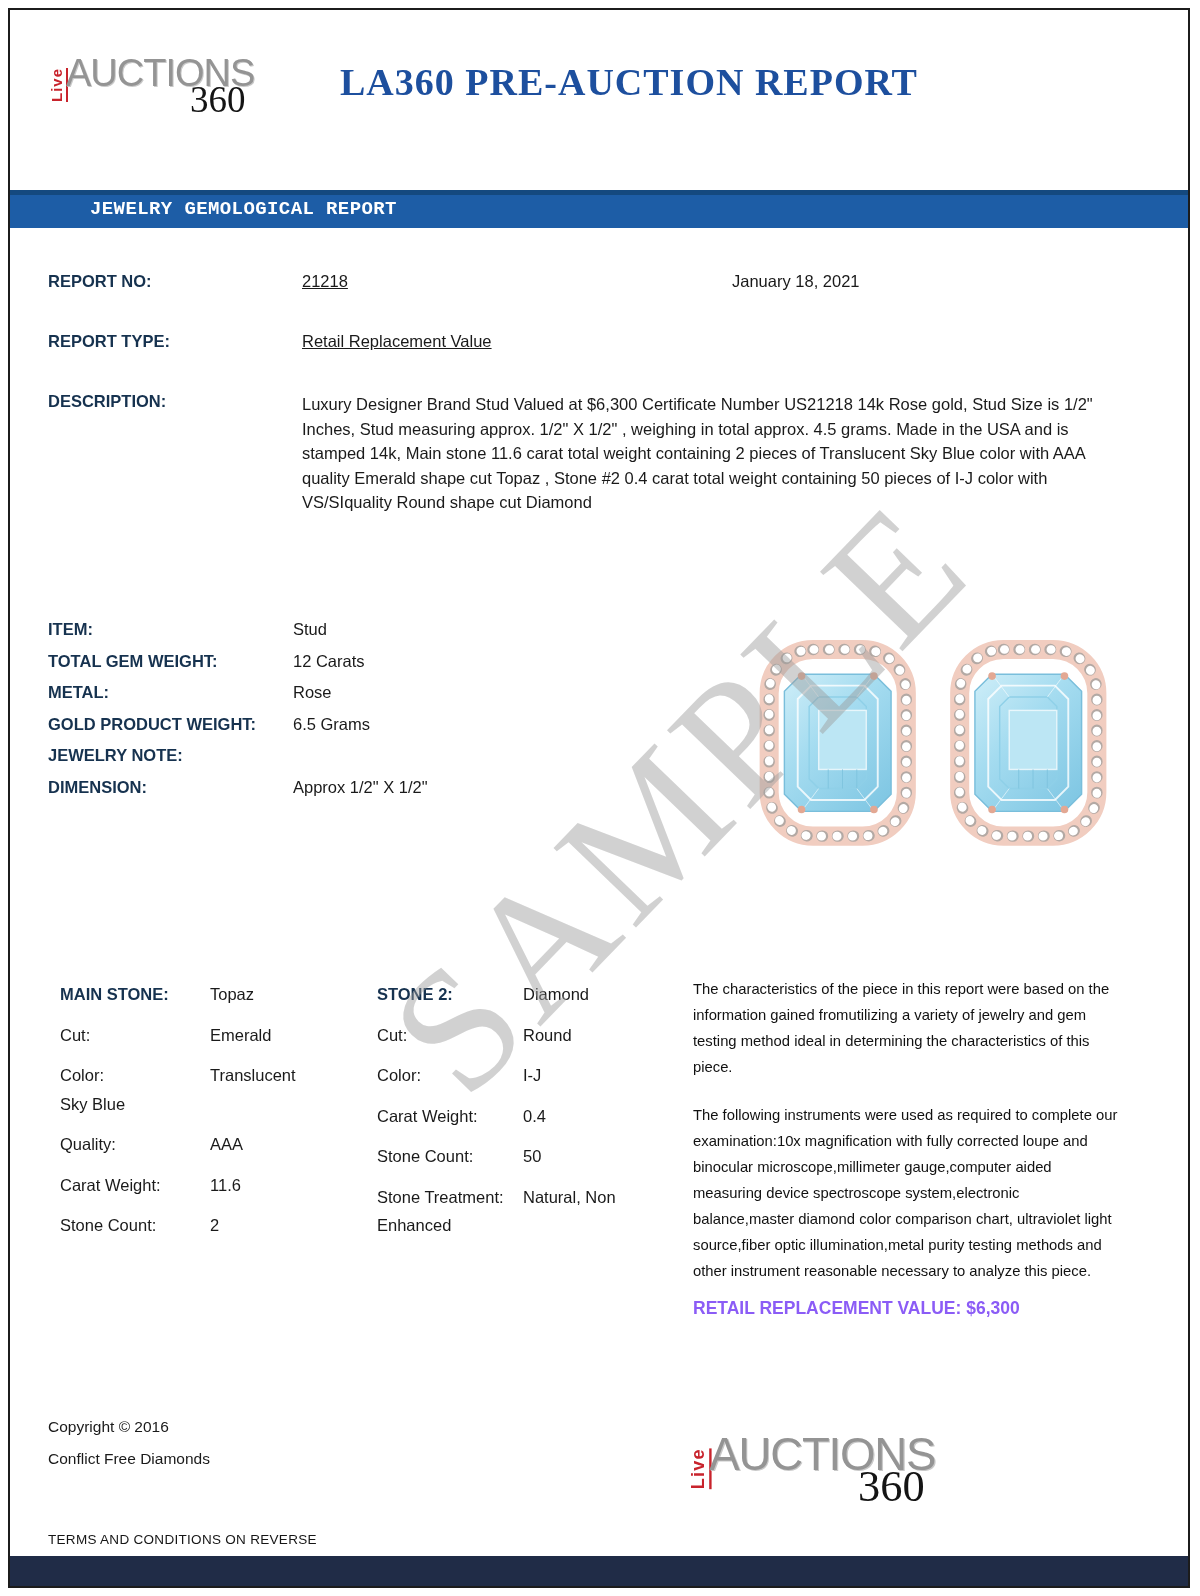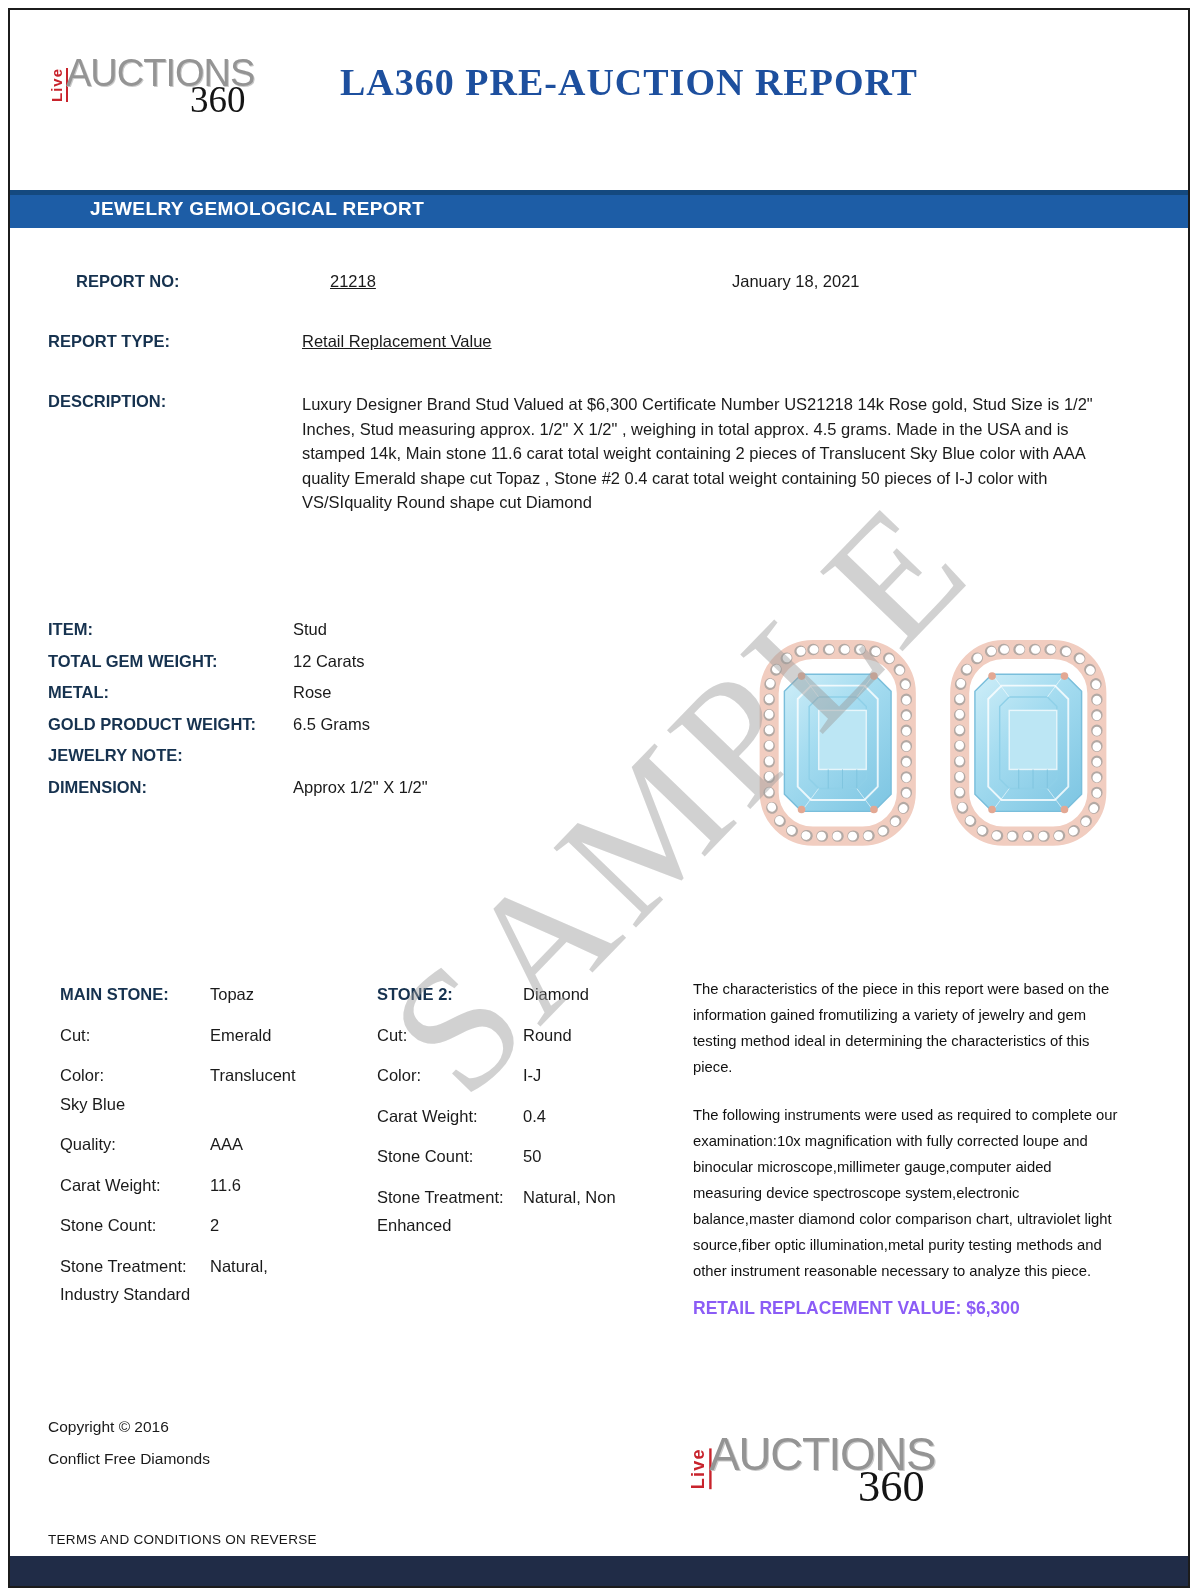--- a/index.html
+++ b/index.html
@@ -36,33 +36,33 @@
   .page-title {
     position:absolute; left:330px; top:50px; margin:0;
     font-family:"Liberation Serif", serif; font-weight:600; font-size:38px;
     letter-spacing:1px; color:#1d4f9e;
   }
 
   
   .banner {
     position:absolute; left:0; top:180px; width:100%; height:38px;
     background:linear-gradient(180deg,#14497f 0px,#14497f 5px,#1d5da6 5px);
-    display:flex; align-items:center;
+    display:flex; align-items:center;font-family:Liberation Mono, monospace;
   }
   .banner span {
     color:#ffffff; font-weight:bold; font-size:19px; letter-spacing:0.4px; padding-left:80px;
   }
 
   
   .lbl { font-weight:bold; color:#16324f; font-size:16.5px; }
   .val { color:#1a1a1a; font-size:16.5px;text-decoration:underline; }
 
   
   .r-row { position:absolute; left:38px; }
-  .row-no   { top:262px;margin-left:28px; }
+  .row-no   { top:262px; }
   .row-type { top:322px; }
   .row-desc { top:382px; }
   .r-row .rval { position:absolute; left:254px; top:0; white-space:nowrap; }
   .r-date { position:absolute; left:722px; top:262px; font-size:16.5px; }
   .desc-text {
     position:absolute; left:292px; top:382px; width:800px;
     font-size:16.5px; line-height:24.5px; color:#1a1a1a;
   }
 
   
@@ -218,23 +218,20 @@
       </p>
       <p class="srow">
         <span class="slbl">Quality:</span><span class="sval">AAA</span>
       </p>
       <p class="srow">
         <span class="slbl">Carat Weight:</span><span class="sval">11.6</span>
       </p>
       <p class="srow">
         <span class="slbl">Stone Count:</span><span class="sval">2</span>
       </p>
-      <p class="srow">
-        <span class="slbl">Stone Treatment:</span><span class="sval">Natural, Industry Standard</span>
-      </p>
     </div>
 
     <div class="col col-stone2">
       <p class="srow shdr">
         <span class="slbl">STONE 2:</span><span class="sval">Diamond</span>
       </p>
       <p class="srow">
         <span class="slbl">Cut:</span><span class="sval">Round</span>
       </p>
       <p class="srow">

